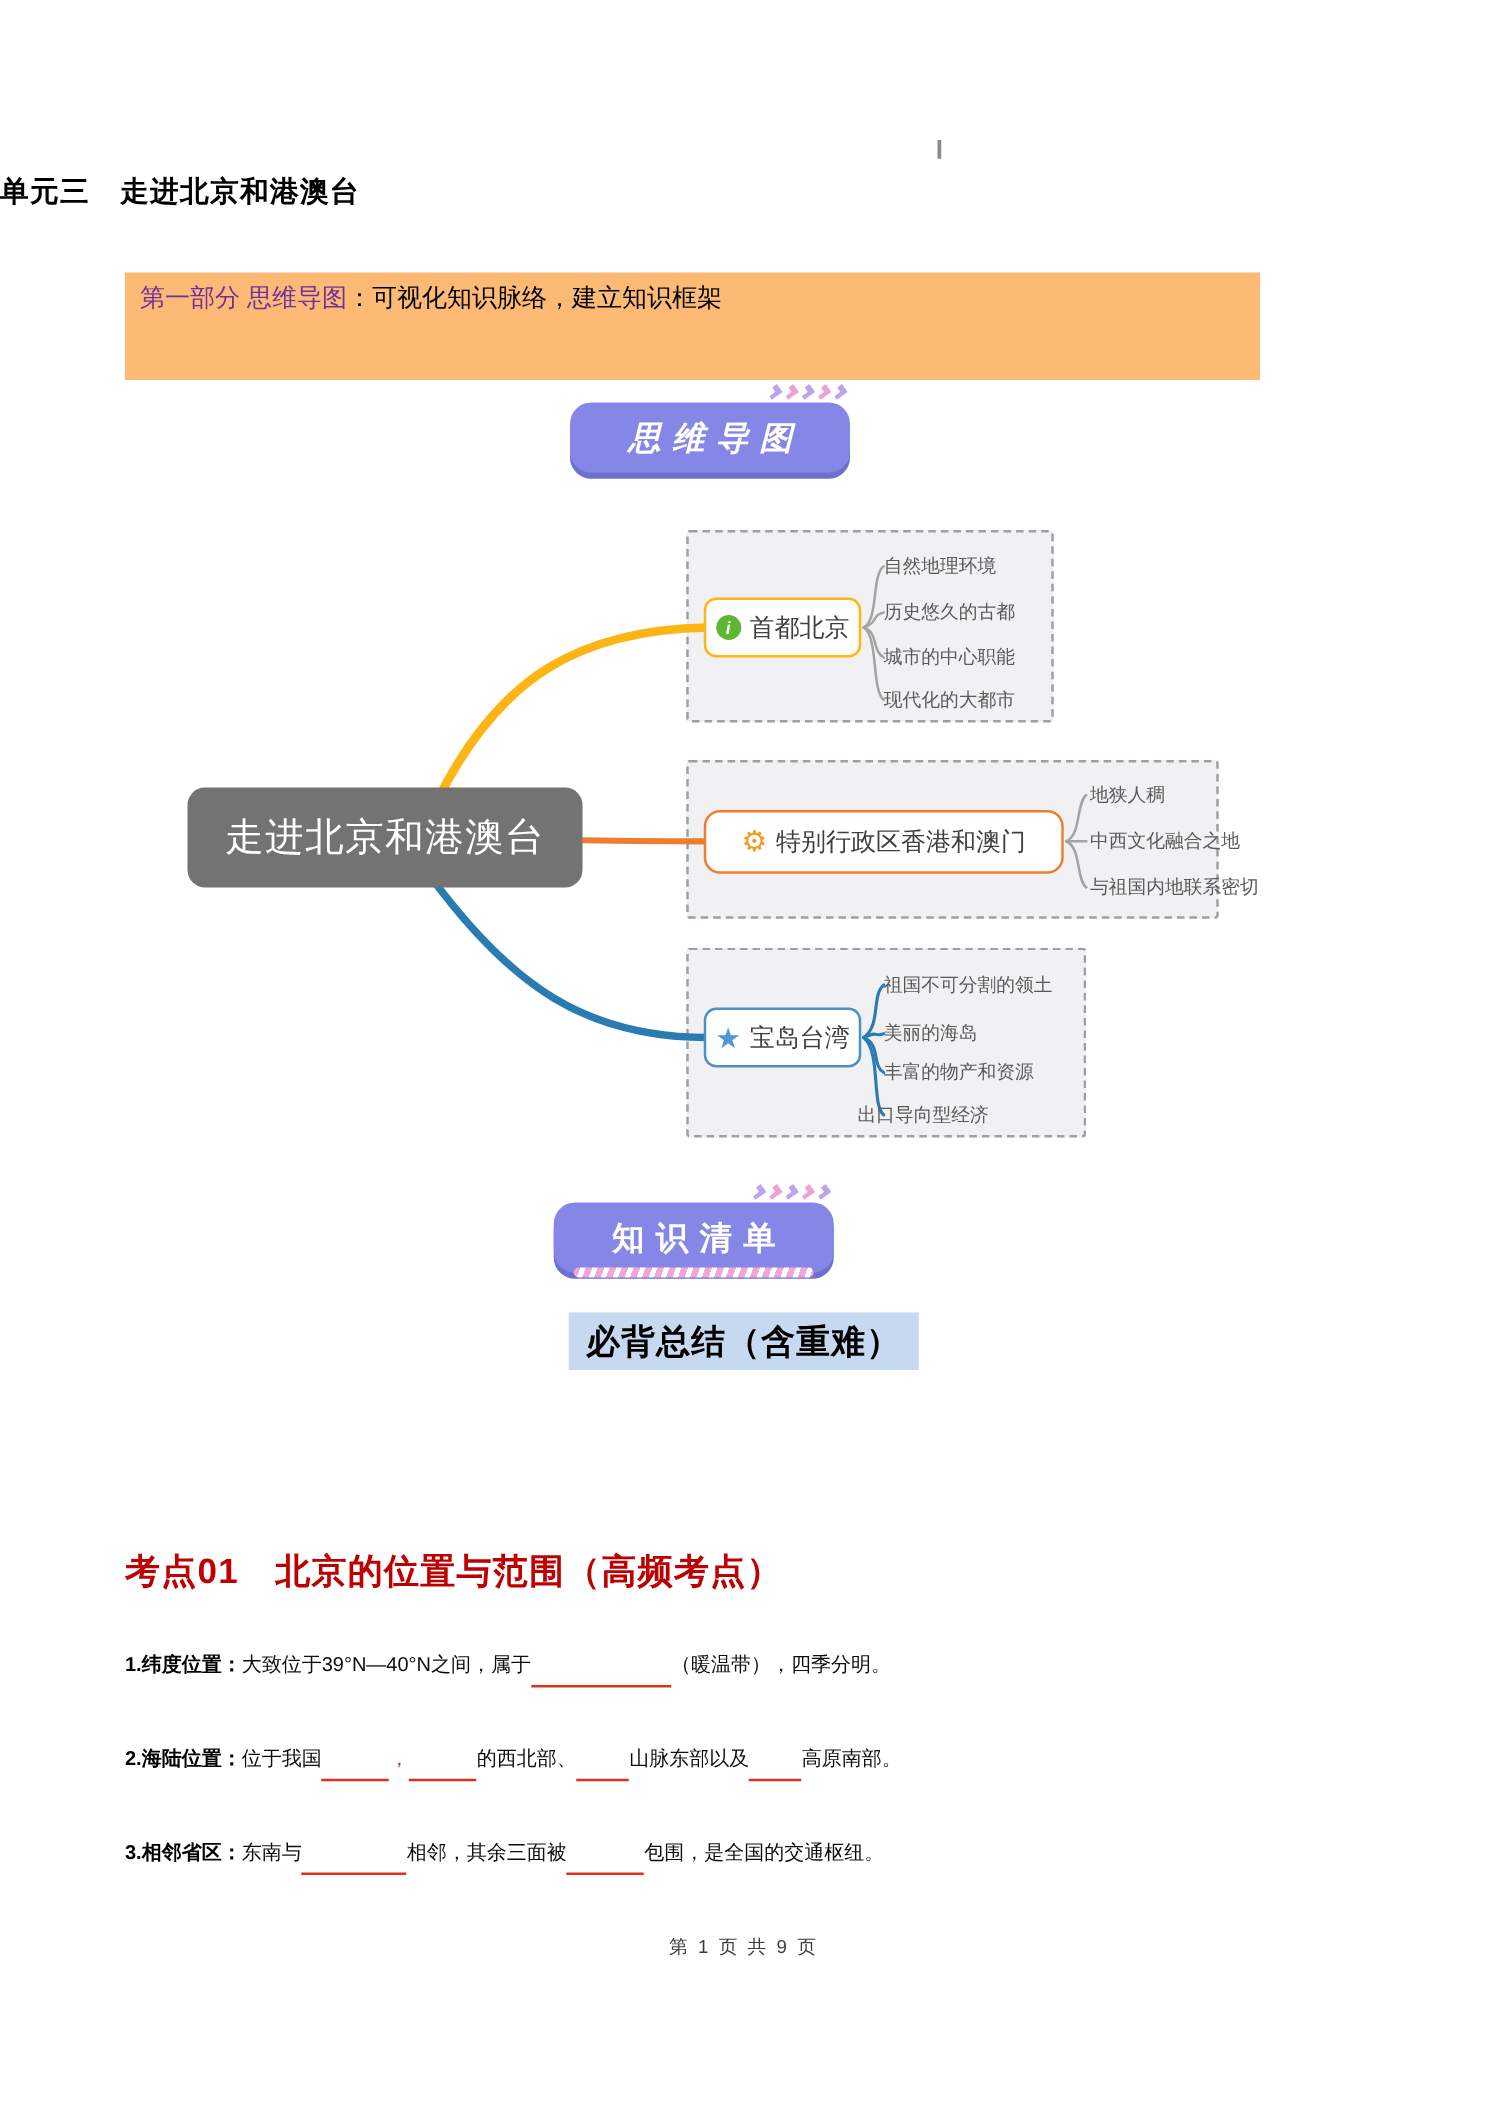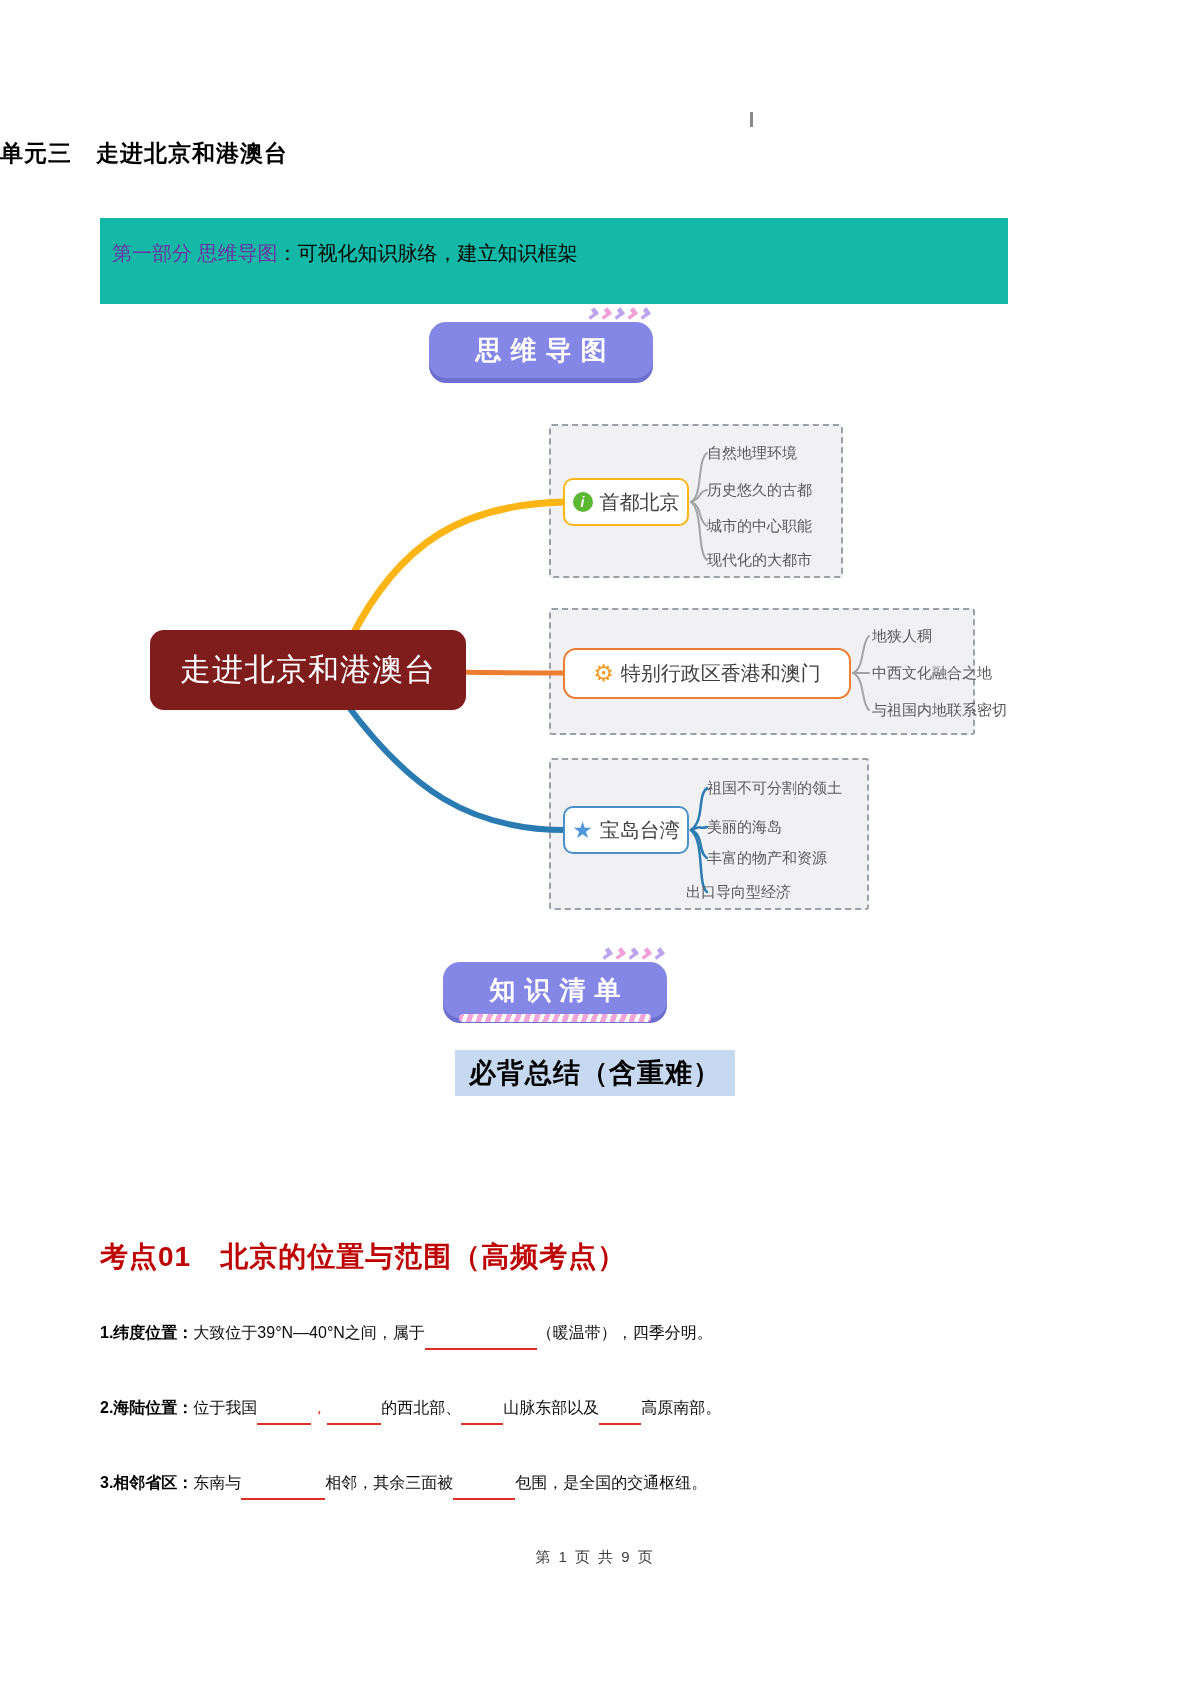--- a/index.html
+++ b/index.html
@@ -16,21 +16,21 @@
     position:absolute; top:138px; left:0; width:100%;
     text-align:left; font-size:23px; font-weight:700; color:#000;
     letter-spacing:1px;
   }
   .caret-mark {
     position:absolute; top:112px; left:750px; width:3px; height:15px;
     background:#8a8a8a;
   }
   .toc-box {
     position:absolute; left:100px; top:218px; width:908px; height:86px;
-    background:#14b8a6; padding:16px 12px;
+    background:#fdba74; padding:2px 12px;
   }
   .toc-line { font-size:20px; line-height:39px; white-space:nowrap; }
   .toc-part { color:#7030a0; }
   .toc-desc { color:#000; }
   
   .badge {
     position:absolute; width:224px; height:56px;
     background:#8587e6; border-radius:17px;
     box-shadow:0 5px 0 #6d70cf;
     display:flex; align-items:center; justify-content:center;
@@ -47,35 +47,35 @@
     width:9px; height:9px; margin-left:4px;
     border-top:4px solid #f0a0d6; border-right:4px solid #f0a0d6;
     transform:rotate(45deg);
   }
   .chev:nth-child(odd){ border-color:#bda4ef; }
   .badge-stripe {
     position:absolute; bottom:-4px; left:7%; width:86%; height:8px;
     border-radius:4px;
     background:repeating-linear-gradient(110deg,#f0a6d8 0 5px,#ffffff 5px 9px);
   }
-  .badge1 { left:429px; top:322px; }
+  .badge1 { left:456px; top:322px;font-style:italic; }
   .badge2 { left:443px; top:962px; }
   
   .mindmap { position:absolute; left:0; top:400px; width:1190px; height:590px; }
   .branch-box {
     position:absolute; border:2px dashed #9aa0a6; background:#f1f1f4;
     border-radius:3px;
   }
   .box1 { left:549px; top:24px;  width:294px; height:154px; }
   .box2 { left:549px; top:208px; width:426px; height:127px; }
   .box3 { left:549px; top:358px; width:320px; height:152px; }
   .mm-svg { position:absolute; left:0; top:0; }
   .root-node {
     position:absolute; left:150px; top:230px; width:316px; height:80px;
-    background:#7f1d1d; border-radius:14px;
+    background:#737373; border-radius:14px;
     display:flex; align-items:center; justify-content:center;
     color:#fff; font-size:31px; letter-spacing:1px; white-space:nowrap;
   }
   .branch-node {
     position:absolute; background:#fff; border-radius:10px;
     display:flex; align-items:center; justify-content:center; gap:7px;
     font-size:20px; color:#3f3f3f; white-space:nowrap;
   }
   .node1 { left:563px; top:78px;  width:126px; height:48px; border:2px solid #ffb514; }
   .node2 { left:563px; top:248px; width:288px; height:51px; border:2px solid #ed7d31; border-radius:13px; }

